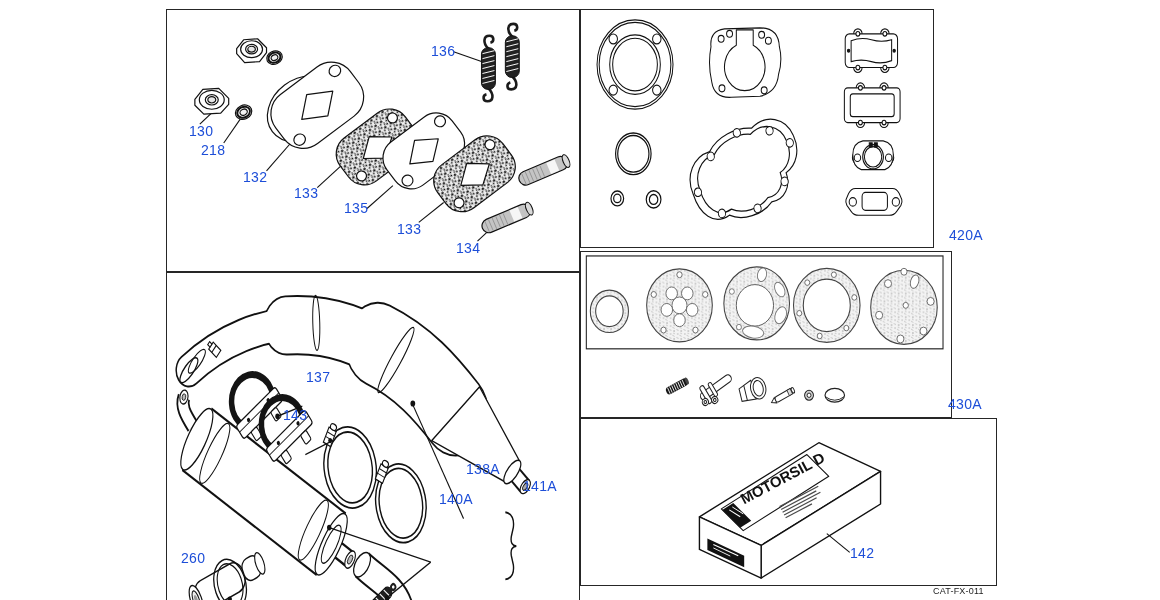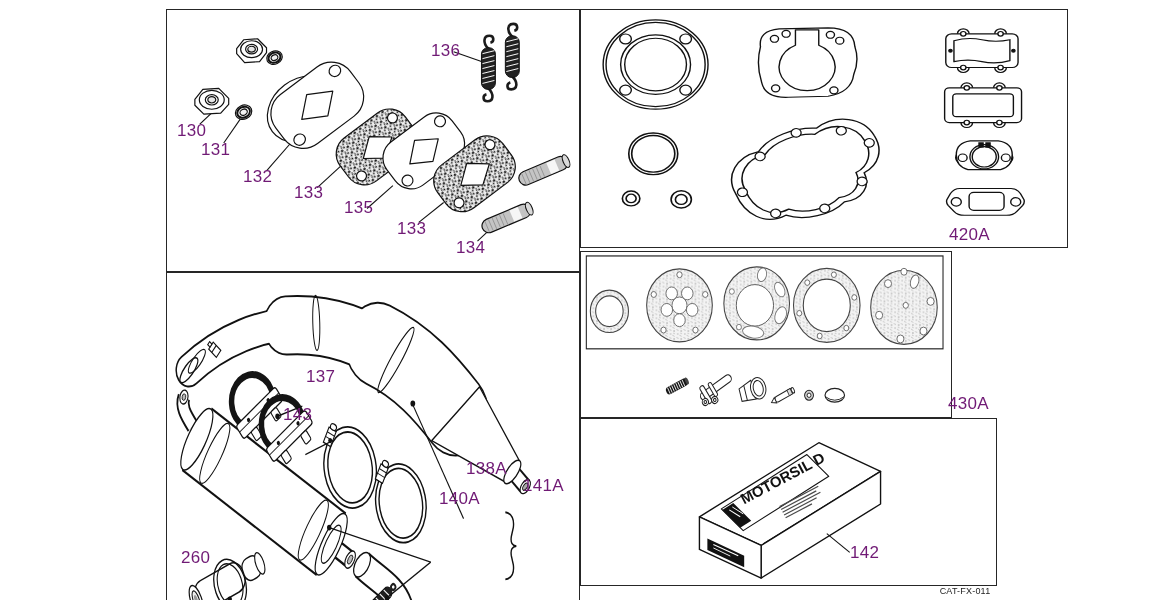--- a/index.html
+++ b/index.html
@@ -1,24 +1,24 @@
 <!DOCTYPE html>
 <html><head>
 <meta charset="utf-8">
 <style>
   html,body{margin:0;padding:0}
   body{width:1160px;height:600px;background:#fff;position:relative;
        font-family:"Liberation Sans",sans-serif;overflow:hidden}
   .sheet{position:absolute;inset:0}
   .panel{position:absolute;box-sizing:border-box;border:1.3px solid #262626;background:#fff}
   .panel svg{position:absolute;left:0;top:0;width:100%;height:100%;display:block}
-  .lbl{position:absolute;font-size:17px;color:#701a75;letter-spacing:.3px;
+  .lbl{position:absolute;font-size:14px;color:#1d4ed8;letter-spacing:.3px;
        white-space:nowrap;line-height:14px}
   .footer{position:absolute;font-size:9px;color:#1c1c1c;letter-spacing:.2px;
-          text-align:center}
+          text-align:left}
 </style>
 </head>
 <body>
 
 <div class="sheet">
 
   <div class="panel" style="left:166px;top:9px;width:414px;height:263px">
     <svg viewBox="0 0 414 263" preserveAspectRatio="none">
       <defs>
         <pattern id="spk" width="7" height="7" patternUnits="userSpaceOnUse">
@@ -148,22 +148,22 @@
             <line x1="-6" y1="-10" x2="6" y2="-13"></line>
           <line x1="-6" y1="-5" x2="6" y2="-8"></line>
             <line x1="-6" y1="0" x2="6" y2="-3"></line>
           <line x1="-6" y1="5" x2="6" y2="2"></line>
             <line x1="-6" y1="10" x2="6" y2="7"></line>
           <line x1="-6" y1="15" x2="6" y2="12"></line>
         </g>
       </g>
     </svg>
 
-    <span class="lbl" style="left:10px;top:114px">130</span>
-    <span class="lbl" style="left:34px;top:133px">131</span>
+    <span class="lbl" style="left:22px;top:114px">130</span>
+    <span class="lbl" style="left:34px;top:133px">218</span>
     <span class="lbl" style="left:76px;top:160px">132</span>
     <span class="lbl" style="left:127px;top:176px">133</span>
     <span class="lbl" style="left:177px;top:191px">135</span>
     <span class="lbl" style="left:230px;top:212px">133</span>
     <span class="lbl" style="left:289px;top:231px">134</span>
     <span class="lbl" style="left:264px;top:34px">136</span>
   </div>
 
   <div class="panel" style="left:166px;top:272px;width:414px;height:405px">
     <svg viewBox="0 0 414 315" preserveAspectRatio="none">
@@ -332,21 +332,21 @@
     </svg>
 
     <span class="lbl" style="left:139px;top:97px">137</span>
     <span class="lbl" style="left:116px;top:135px">143</span>
     <span class="lbl" style="left:299px;top:189px">138A</span>
     <span class="lbl" style="left:356px;top:206px">141A</span>
     <span class="lbl" style="left:272px;top:219px">140A</span>
     <span class="lbl" style="left:14px;top:278px">260</span>
   </div>
 
-  <div class="panel" style="left:580px;top:9px;width:488px;height:239px">
+  <div class="panel" style="left:580px;top:9px;width:354px;height:239px">
     <svg viewBox="0 0 417 239" preserveAspectRatio="none">
 
       <g transform="translate(64,55)" fill="#fff" stroke="#111" stroke-width="1.2">
         <circle r="45"></circle>
           <circle r="42.5" fill="none"></circle>
         <circle r="30"></circle>
           <circle r="26.5" fill="none"></circle>
         <circle cx="25.8" cy="-25.8" r="5"></circle>
           <circle cx="-25.8" cy="-25.8" r="5"></circle>
         <circle cx="25.8" cy="25.8" r="5"></circle>

